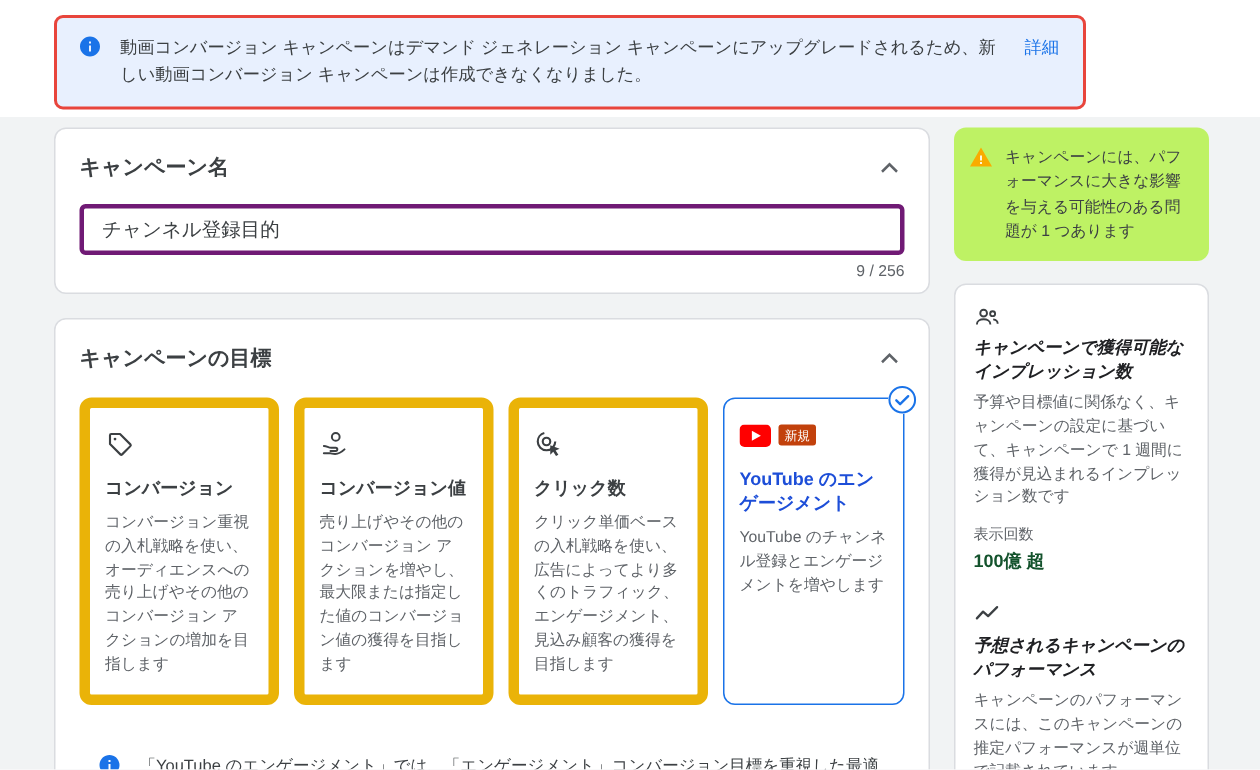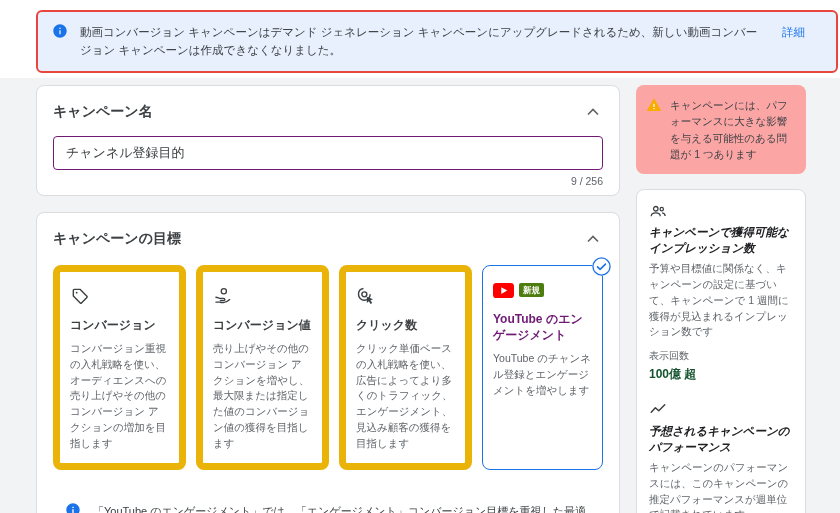--- a/index.html
+++ b/index.html
@@ -2,60 +2,60 @@
 <html><head>
 <meta charset="utf-8">
 <style>
   * { box-sizing: border-box; margin: 0; padding: 0; }
   html,body { width: 840px; height: 513px; }
   body { font-family: "Liberation Sans", "DejaVu Sans", sans-serif; }
   .page { position: relative; width: 840px; height: 513px; background: #f1f3f4; overflow: hidden; }
   .top-band { position: absolute; top: 0; left: 0; width: 100%; height: 78px; background: #ffffff; }
 
   
-  .banner { position: absolute; left: 36px; top: 10px; width: 802px; background: #e8f0fe;
-            border: 2px solid #e8453c; border-radius: 6px; padding: 11px 31px 11px 14px;
+  .banner { position: absolute; left: 36px; top: 10px; width: 688px; background: #e8f0fe;
+            border: 2px solid #e8453c; border-radius: 6px; padding: 11px 16px 11px 14px;
             display: flex; align-items: flex-start; gap: 12px; }
   .banner-text { flex: 1; font-size: 11.5px; color: #3c4043; line-height: 1.6; }
   .link { color: #1a73e8; text-decoration: none; cursor: pointer; }
   .banner-link { font-size: 11.5px; margin-left: 4px; white-space: nowrap; line-height: 1.6; }
 
   
   .card { background: #ffffff; border: 1px solid #dadce0; border-radius: 8px; }
   .main-col { position: absolute; left: 36px; top: 85px; width: 584px; }
   .card-header { display: flex; justify-content: space-between; align-items: center; text-align: right; }
   .card-title { font-size: 14px; font-weight: bold; color: #3c4043; }
   .collapse-btn { background: none; border: none; cursor: pointer; padding: 0; line-height: 0; }
 
   .name-card { padding: 16px 16px 8px 16px; }
-  .text-input { width: 100%; height: 34px; border: 1px solid #701a75; border-radius: 4px;
+  .text-input { width: 100%; height: 34px; border: 3px solid #701a75; border-radius: 4px;
                 padding: 0 12px; font-size: 13px; color: #3c4043; margin-top: 14px;
                 font-family: "Liberation Sans", "DejaVu Sans", sans-serif; outline: none; }
   .counter { text-align: right; font-size: 10.5px; color: #5f6368; margin-top: 5px; }
 
   .goal-outer { margin-top: 16px; padding: 16px; }
   .goal-row { display: flex; gap: 10px; margin-top: 16px; }
   .goal-card { flex: 1; border: 7px solid #eab308; border-radius: 8px; padding: 12px 10px;
                position: relative; cursor: pointer; background: #fff; }
   .goal-card.selected { border: 1.5px solid #1a73e8; }
   .goal-icon { height: 24px; margin-bottom: 9px; display: flex; align-items: center; gap: 5px; }
   .goal-label { font-size: 12px; font-weight: bold; color: #3c4043; margin-bottom: 8px; line-height: 1.35; }
-  .goal-label.blue { color: #701a75; }
+  .goal-label.blue { color: #1d4ed8; }
   .goal-desc { font-size: 10.5px; color: #5f6368; line-height: 1.5; }
   .check-badge { position: absolute; top: -9px; right: -9px; background: #fff; border-radius: 50%; line-height: 0; }
-  .badge-new { background: #4d7c0f; color: #fff; font-size: 8.5px; font-weight: bold;
+  .badge-new { background: #c2410c; color: #fff; font-size: 8.5px; font-weight: normal;
                padding: 2px 4px; border-radius: 2px; line-height: 1.2; }
 
   .note { display: flex; gap: 12px; margin-top: 32px; padding: 0 8px 0 12px; align-items: flex-start; }
   .note-text { font-size: 11px; color: #3c4043; line-height: 1.65; }
   .note-link { text-decoration: underline; }
 
   
   .side-col { position: absolute; left: 636px; top: 85px; width: 170px; }
-  .warn-card { background: #fca5a5; border-radius: 8px; padding: 12px 10px; display: flex; gap: 8px; align-items: flex-start; }
+  .warn-card { background: #bef264; border-radius: 8px; padding: 12px 10px; display: flex; gap: 8px; align-items: flex-start; }
   .warn-text { font-size: 10.5px; color: #3c4043; line-height: 1.55; }
   .side-card { background: #fff; border: 1px solid #dadce0; border-radius: 8px; margin-top: 15px; padding: 12px; }
   .side-section + .side-section { margin-top: 18px; }
   .side-icon { margin-bottom: 4px; line-height: 0; }
   .side-h { font-size: 11.5px; font-weight: bold; color: #202124; line-height: 1.4; margin-bottom: 5px; font-style: italic; }
   .side-p { font-size: 10.5px; color: #5f6368; line-height: 1.5; margin-bottom: 9px; }
   .metric-label { font-size: 10px; color: #5f6368; margin-bottom: 3px; }
   .metric-value { font-size: 12px; font-weight: bold; color: #14532d; }
   .icon { line-height: 0; flex-shrink: 0; }
 </style>

